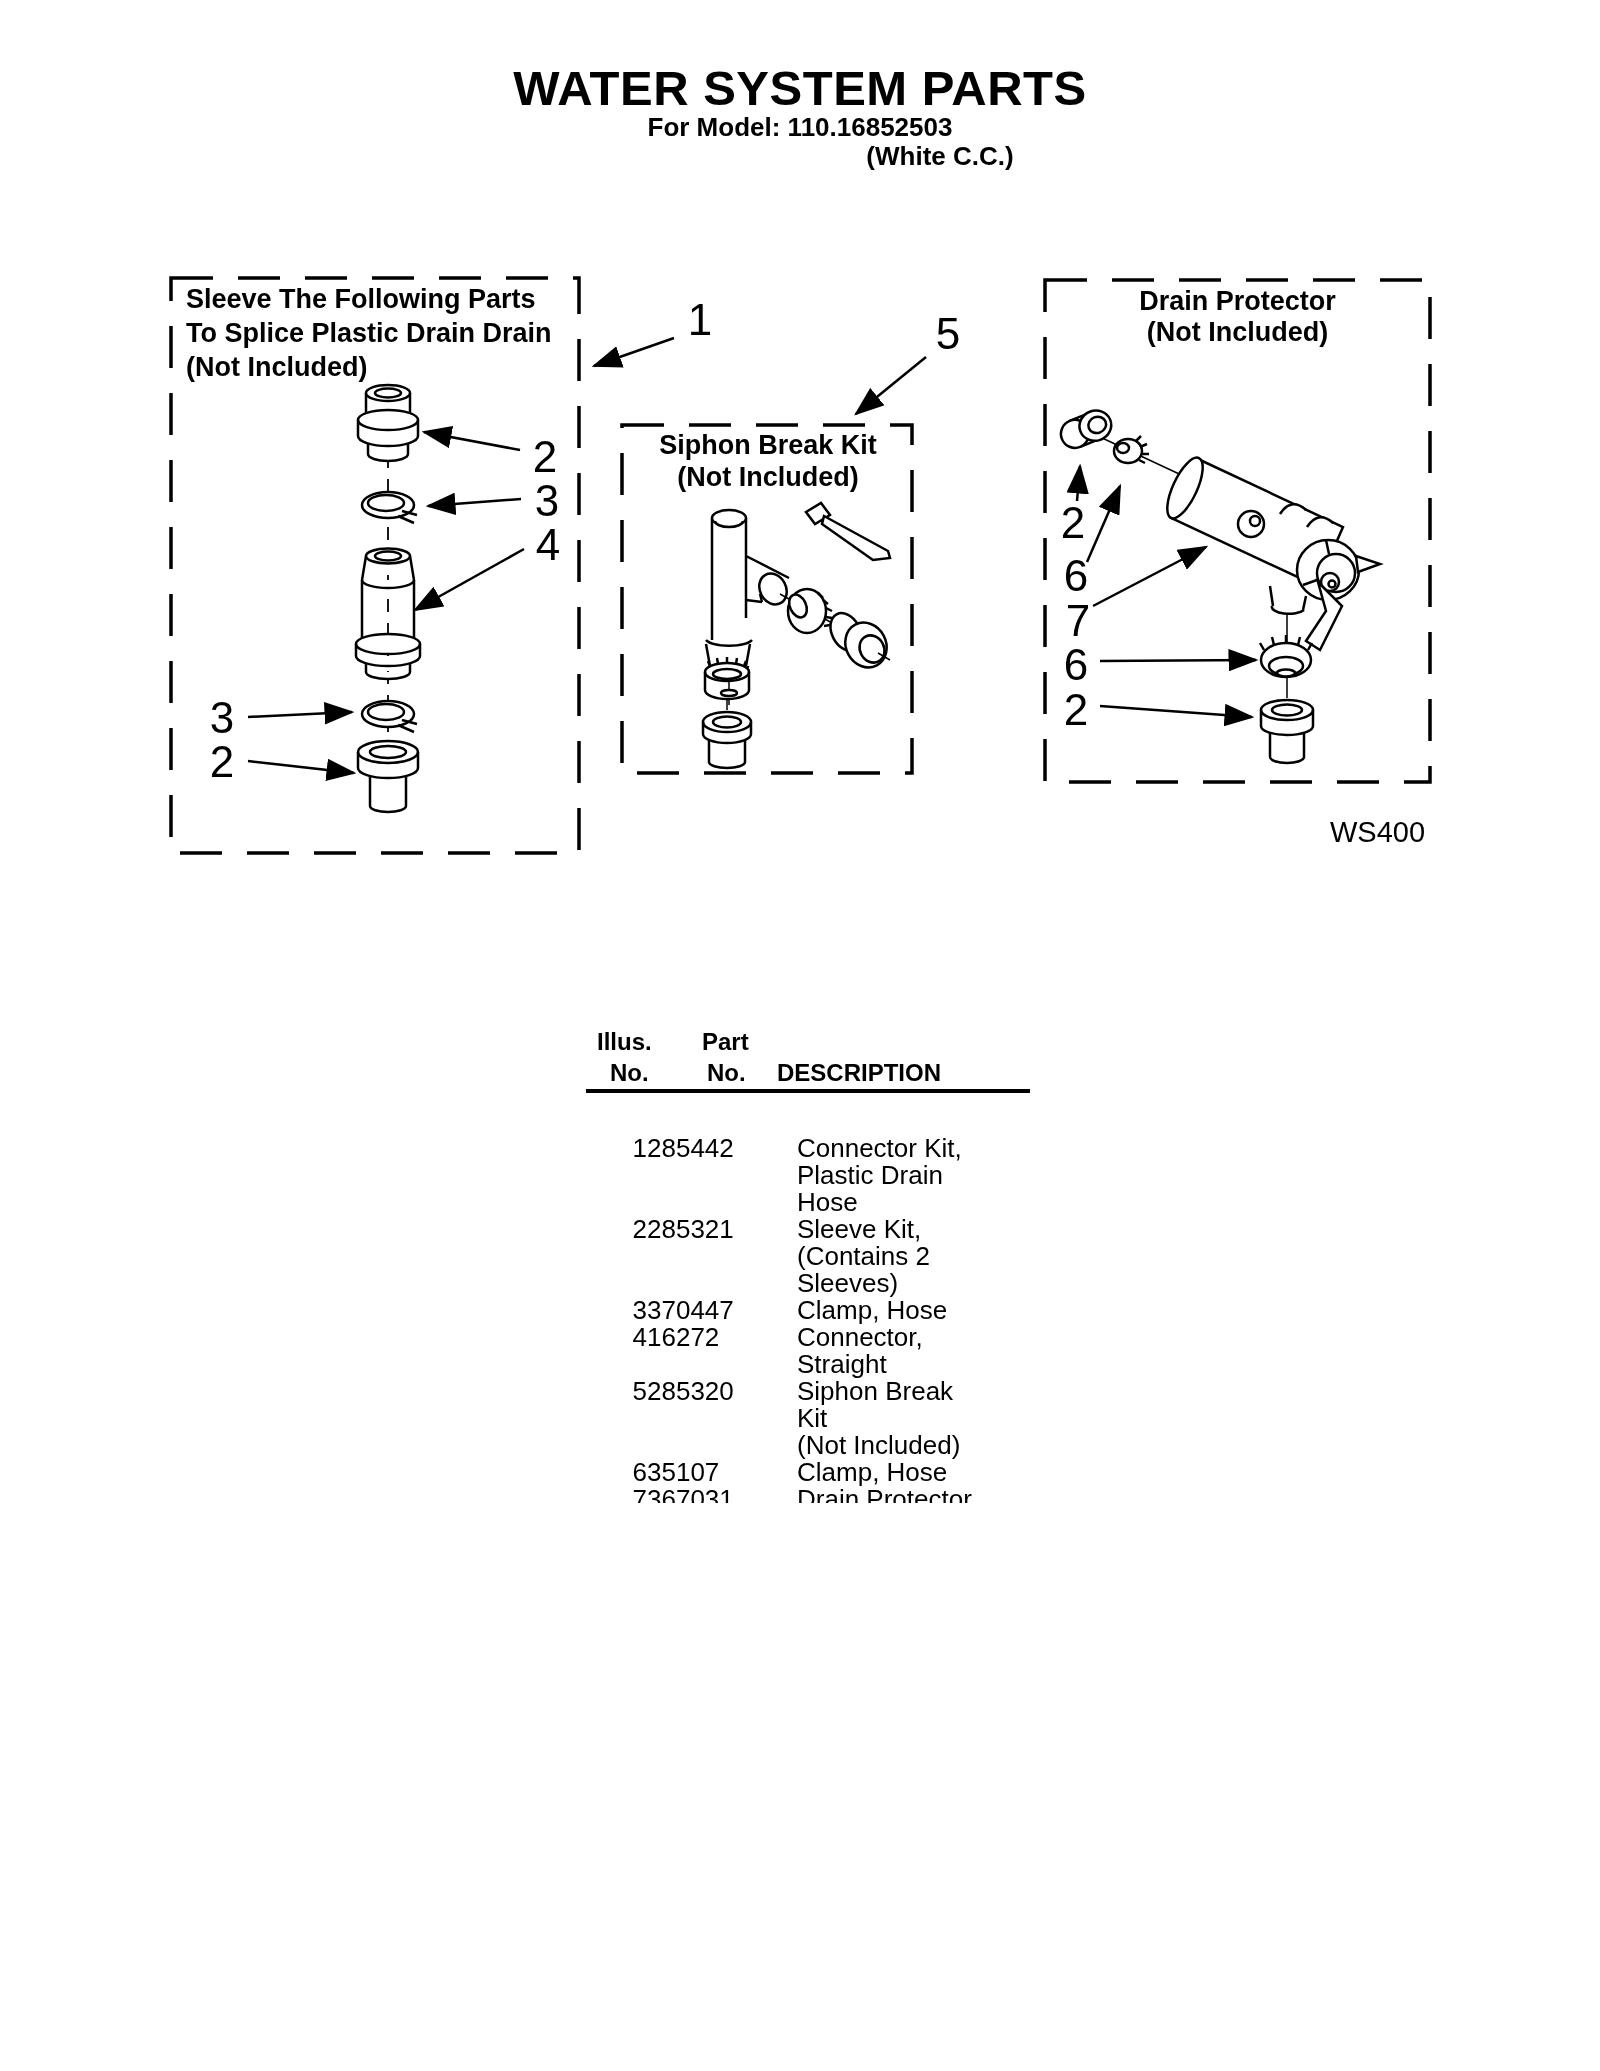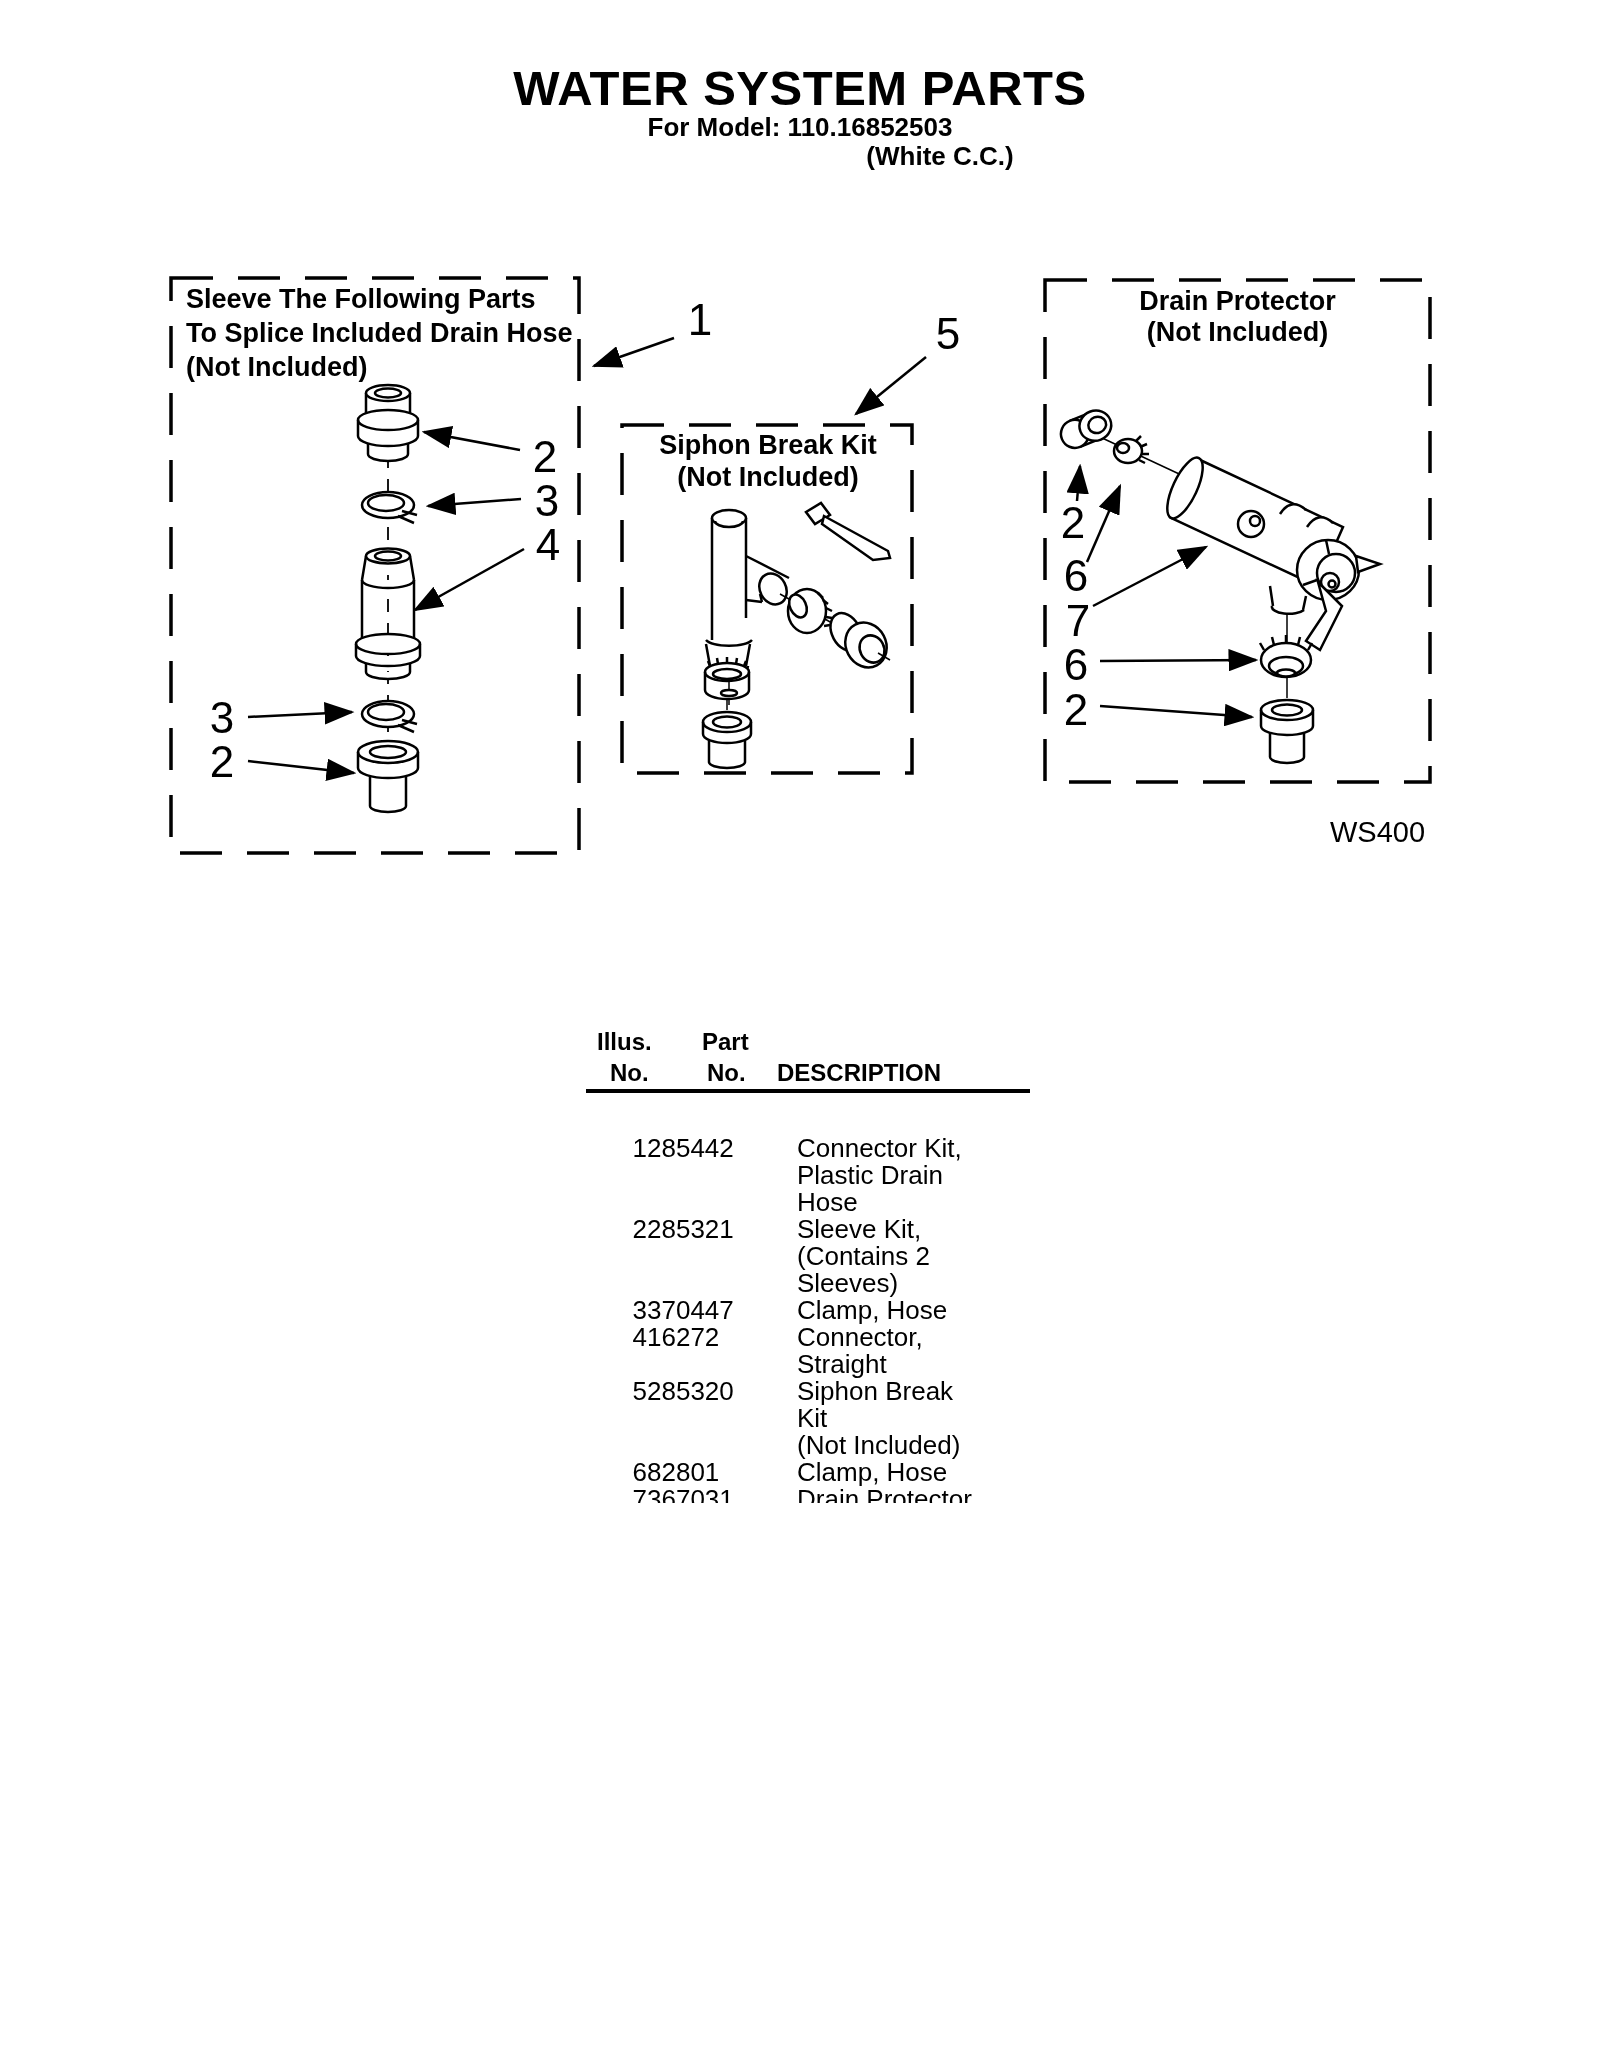--- a/index.html
+++ b/index.html
@@ -204,21 +204,21 @@
       <line x1="1100" y1="706" x2="1252" y2="717" marker-end="url(#ah)"></line>
     </g>
   </svg>
 
   <div class="abs page-title">WATER SYSTEM PARTS</div>
   <div class="abs sub1">For Model: 110.16852503</div>
   <div class="abs sub2">(White C.C.)</div>
 
   <div class="abs splice-title">
     <div>Sleeve The Following Parts</div>
-    <div>To Splice Included Drain Hose</div>
+    <div>To Splice Plastic Drain Drain</div>
     <div>(Not Included)</div>
   </div>
 
   <div class="abs siphon-title">
     <div>Siphon Break Kit</div>
     <div>(Not Included)</div>
   </div>
 
   <div class="abs drain-title">
     <div>Drain Protector</div>
@@ -275,21 +275,21 @@
       </div>
       <div class="row">
         <div class="c1">5</div>
         <div class="c2">285320</div>
         <div class="c3">Siphon Break
 Kit
 (Not Included)</div>
       </div>
       <div class="row">
         <div class="c1">6</div>
-        <div class="c2">82801</div>
+        <div class="c2">35107</div>
         <div class="c3">Clamp, Hose</div>
       </div>
       <div class="row">
         <div class="c1">7</div>
         <div class="c2">367031</div>
         <div class="c3">Drain Protector
 (Not Included)</div>
       </div>
     </div>
   </div>

